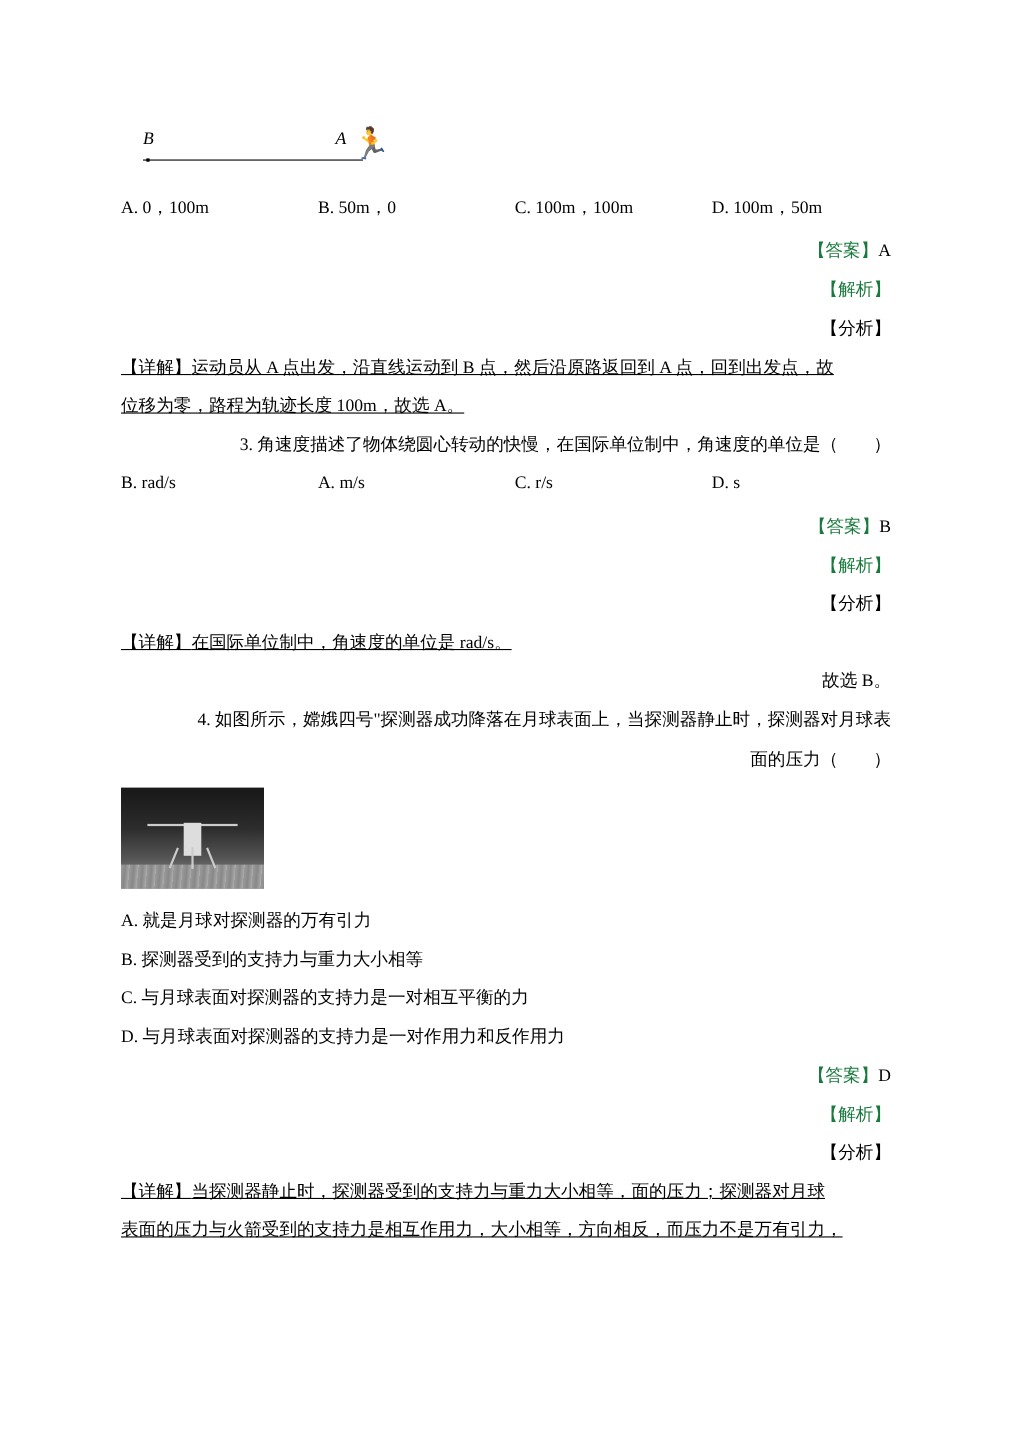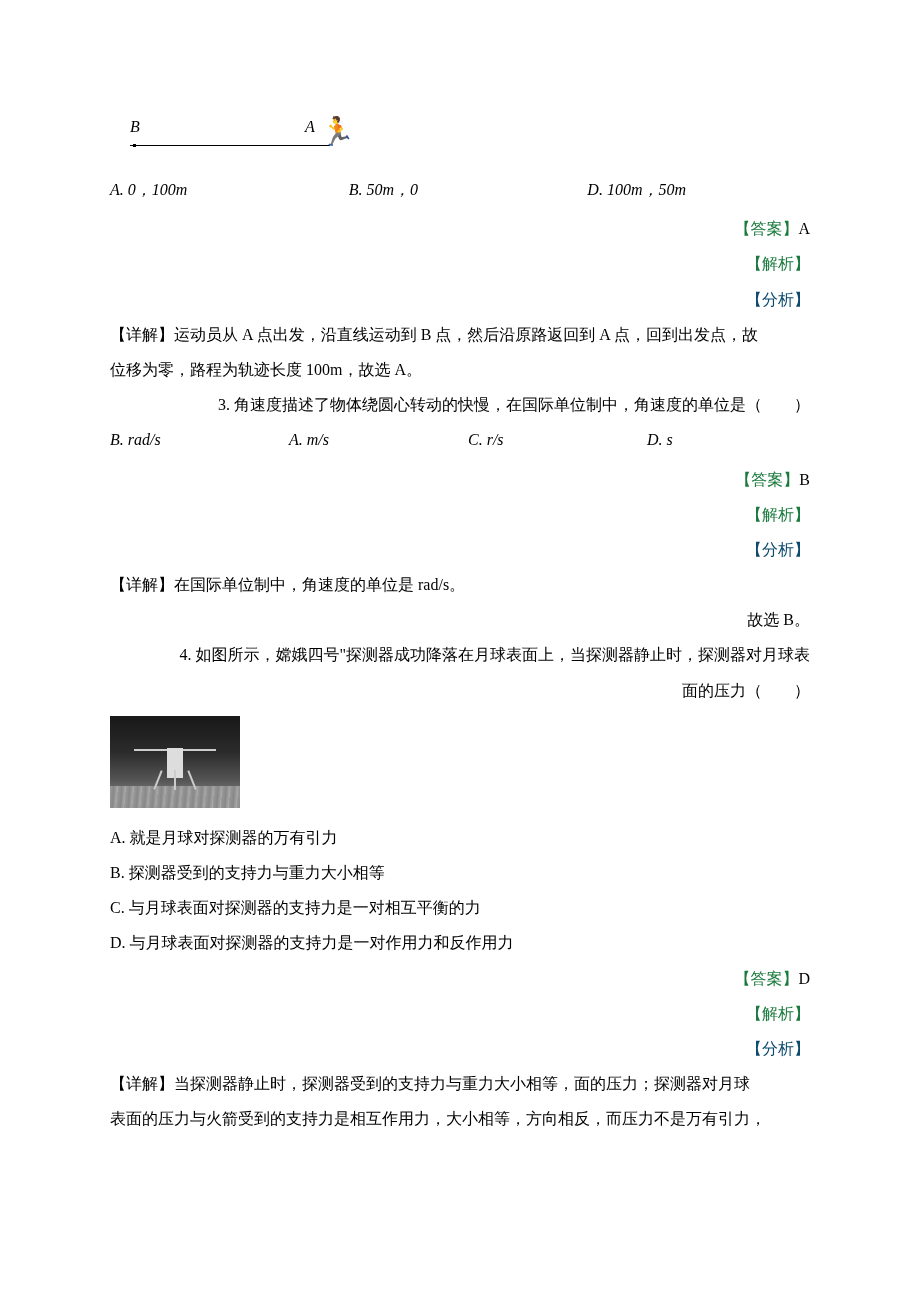--- a/index.html
+++ b/index.html
@@ -57,44 +57,44 @@
     bottom: 5px;
     left: 3px;
     width: 3px;
     height: 3px;
     background: #000;
   }
   .options-row {
     display: flex;
     gap: 16px;
     margin-bottom: 4px;
-    font-style: italic;
   }
   .options-row .opt {
     flex: 1;
   }
   .ans-label {
     color: #1a7a3d;
   }
   .ans-value {
     color: #000;
   }
   .sol-label {
     color: #1a7a3d;
   }
   .brk {
-    color: #0c4a6e;
+    color: #000000;
   }
   .para {
     margin: 0;
     text-align: right;
   }
   .detail-para {
     margin: 0;
     text-indent: 0;
+    text-decoration: underline;
   }
   .figure-moon {
     width: 130px;
     height: 92px;
     margin: 8px 0 12px 0;
     position: relative;
     background: linear-gradient(to bottom, #1a1a1a 05%, #2c2c2c 40%, #555 70%, #9b9b9b 100%);
     overflow: hidden;
   }
   .figure-moon .lander {
@@ -155,20 +155,21 @@
     <div class="dot-b"></div>
     <div class="label-b italic">B</div>
     <div class="line"></div>
     <div class="label-a italic">A</div>
     <div class="runner">🏃</div>
   </div>
 
   <div class="options-row">
     <span class="opt">A. 0，100m</span>
     <span class="opt">B. 50m，0</span>
+    <span class="opt">C. 100m，100m</span>
     <span class="opt">D. 100m，50m</span>
   </div>
 
   <p class="para">
     <span class="ans-label">【答案】</span><span class="ans-value">A</span>
   </p>
   <p class="para sol-label">【解析】</p>
   <p class="para brk">【分析】</p>
   <p class="detail-para">
     <span>【详解】</span><span>运动员从 A 点出发，沿直线运动到 B 点，然后沿原路返回到 A 点，回到出发点，故</span>

